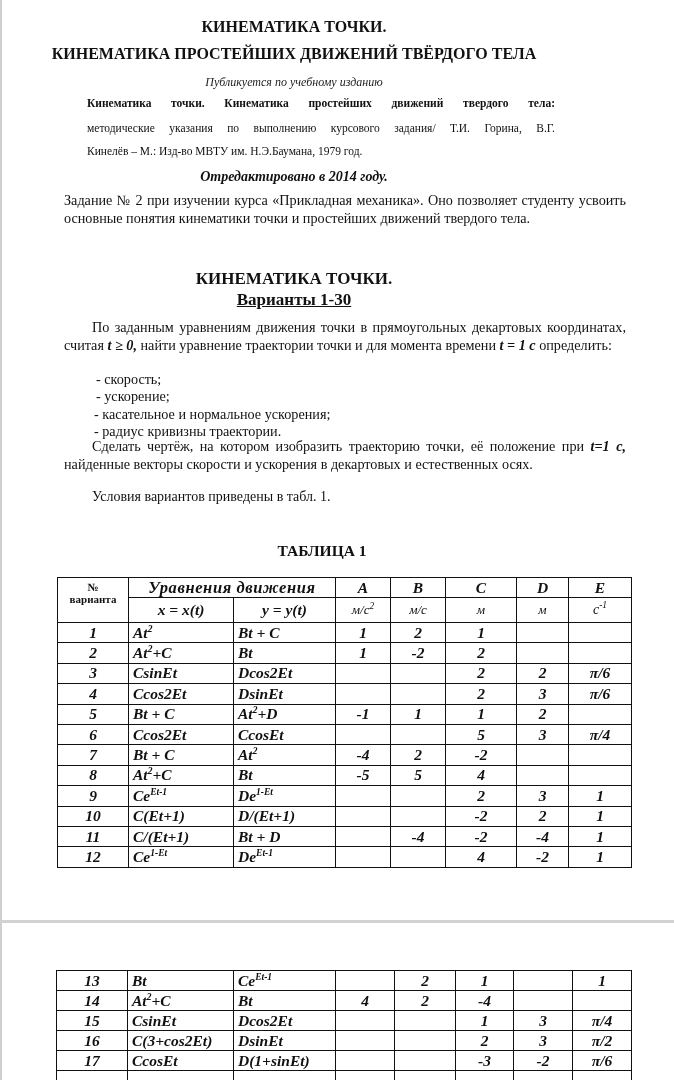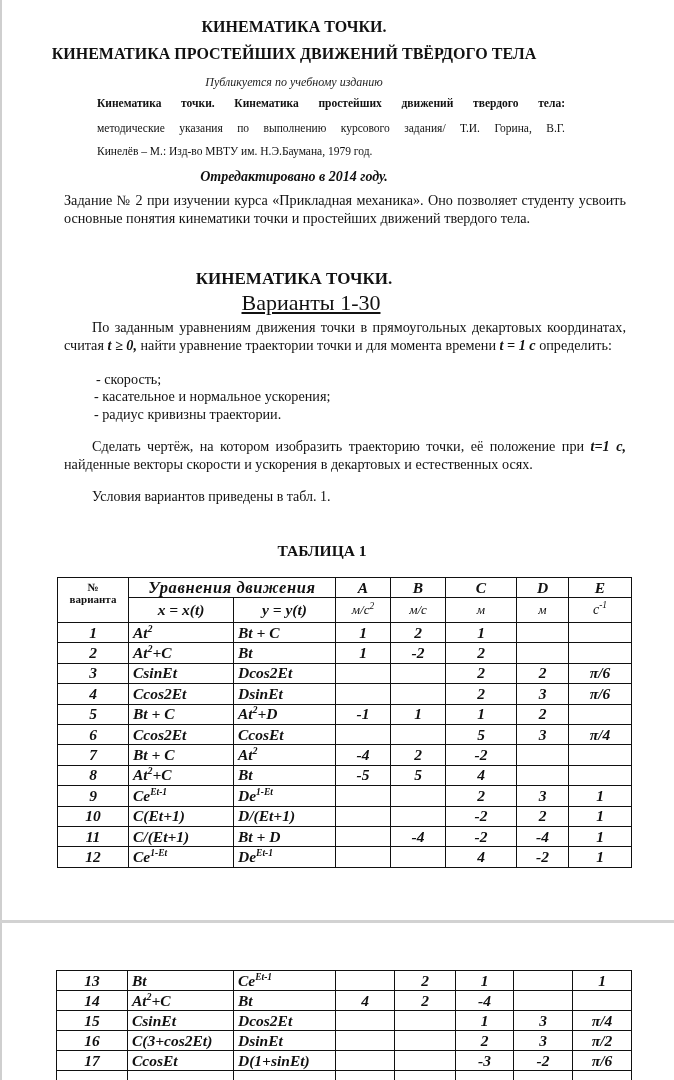--- a/index.html
+++ b/index.html
@@ -8,32 +8,32 @@
     background: #ffffff; color: #111;
     font-family: "Liberation Serif", serif;
   }
   .left-border { position: absolute; left: 0; top: 0; width: 2px; height: 1080px; background: #cfcfcf; }
   .page-sep { position: absolute; left: 0; top: 920px; width: 674px; height: 3px; background: #d2d2d2; }
   .abs { position: absolute; }
   .center { text-align: center; left: 0; width: 588px; }
   .t1 { top: 18px; font-size: 16px; font-weight: bold; }
   .t2 { top: 45px; font-size: 16px; font-weight: bold; }
   .pub { top: 75px; font-size: 12px; font-style: italic; color: #222; }
-  .biblio { left: 97px; width: 468px; font-size: 11.5px; text-align: justify; text-align-last: justify; }
+  .biblio { left: 87px; width: 468px; font-size: 11.5px; text-align: justify; text-align-last: justify; }
   .b1 { top: 97px; font-weight: bold; }
   .b2 { top: 122px; }
   .b3 { top: 145px; text-align-last: left; }
   .edited { top: 169px; font-size: 14px; font-weight: bold; font-style: italic; }
   .para {
     left: 64px; width: 562px; font-size: 14.2px; line-height: 17.5px;
     text-align: justify;
   }
   .p-intro { top: 192px; }
   .h-kin { top: 269px; font-size: 17px; font-weight: bold; }
-  .h-var { top: 290px; font-size: 22px; font-weight: normal; text-decoration: underline; padding-left: 17px; }
+  .h-var { top: 290px; font-size: 17px; font-weight: bold; text-decoration: underline; }
   .p-task { top: 319px; text-indent: 28px; }
   .list { left: 96px; font-size: 14.2px; line-height: 17.3px; }
   .list div { white-space: nowrap; }
   .p-draw { top: 438px; text-indent: 28px; }
   .p-cond { top: 489px; left: 92px; font-size: 14px; }
   .tbl-title { top: 542px; font-size: 15.5px; font-weight: bold; padding-left: 28px; }
   i.v { font-style: italic; font-weight: bold; margin-top: 28px; }
 
   table.var {
     position: absolute; border-collapse: collapse; table-layout: fixed;
@@ -73,20 +73,21 @@
 
 <div class="abs para p-intro">Задание № 2 при изучении курса «Прикладная механика». Оно позволяет студенту усвоить основные понятия кинематики точки и простейших движений твердого тела.</div>
 
 <div class="abs center h-kin">КИНЕМАТИКА ТОЧКИ.</div>
 <div class="abs center h-var">Варианты 1-30</div>
 
 <div class="abs para p-task"><span>По заданным уравнениям движения точки в прямоугольных декартовых координатах, считая </span><i class="v">t ≥ 0,</i><span> найти уравнение траектории точки и для момента времени </span><i class="v">t = 1 c</i><span>  определить:</span></div>
 
 <div class="abs list" style="top:371px;">
   <div>-  скорость;</div>
+  <div>-  ускорение;</div>
   <div style="margin-left:-2px;">-  касательное и нормальное ускорения;</div>
   <div style="margin-left:-2px;">-  радиус кривизны траектории.</div>
 </div>
 
 <div class="abs para p-draw"><span>Сделать чертёж, на котором изобразить траекторию точки, её положение при </span><i class="v">t=1 c,</i><span> найденные векторы скорости и ускорения в декартовых и естественных осях.</span></div>
 
 <div class="abs p-cond">Условия вариантов приведены в табл. 1.</div>
 
 <div class="abs center tbl-title">ТАБЛИЦА 1</div>
 

